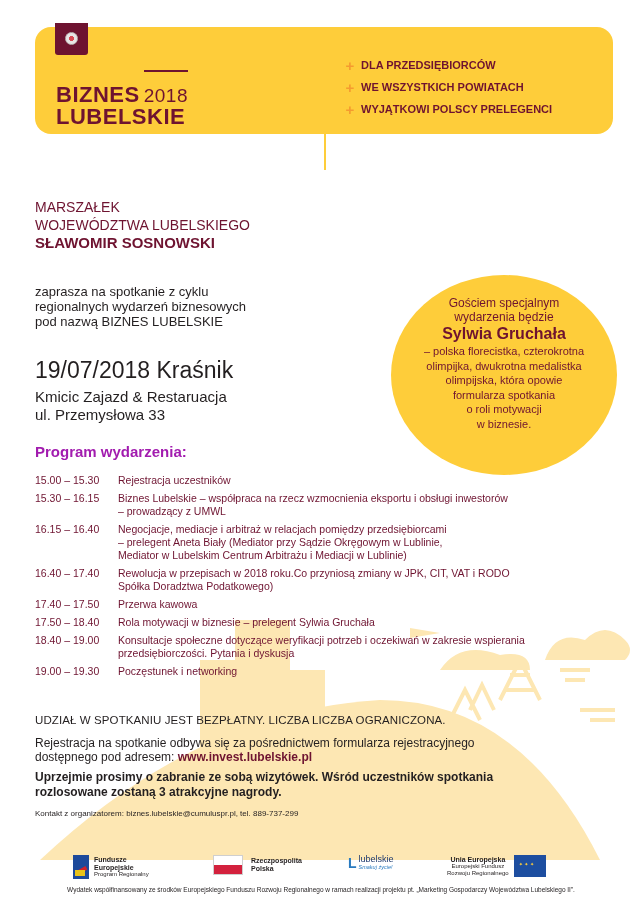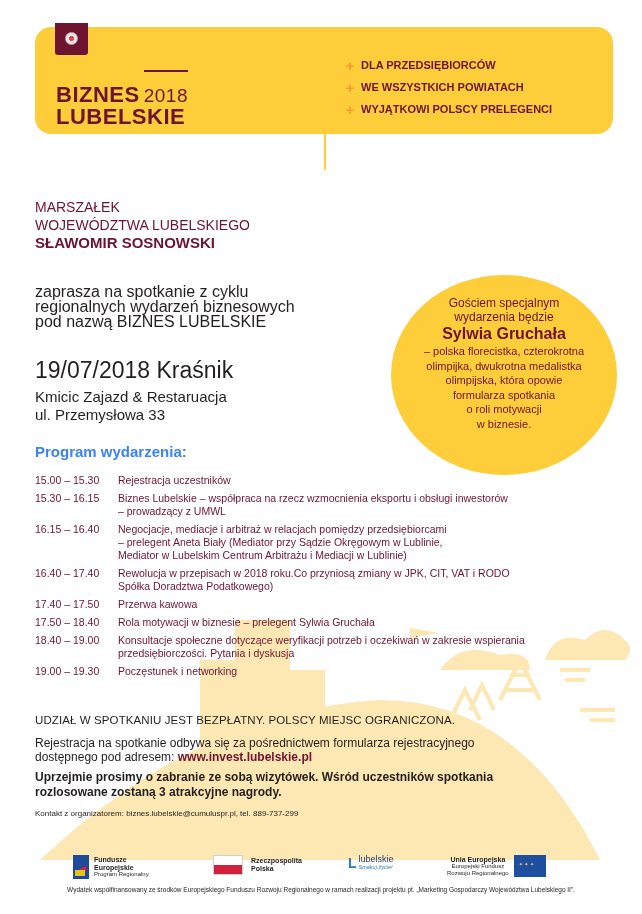--- a/index.html
+++ b/index.html
@@ -26,34 +26,34 @@
 
   .bullets { position: absolute; left: 308px; top: 27px; }
   .bullet { display: flex; align-items: center; height: 22px; font-size: 11px; font-weight: bold; color: #6e1330; }
   .bullet .plus { color: #f59b2f; font-size: 15px; font-weight: bold; width: 14px; margin-right: 4px; text-align: center; }
 
   .connector-v { position: absolute; left: 324px; top: 134px; width: 2px; height: 36px; background: #fecd3a; }
 
   .host { position: absolute; left: 35px; top: 198px; color: #6e1330; font-size: 14px; line-height: 18px; }
   .host .name { font-weight: bold; font-size: 15px; }
 
-  .intro { position: absolute; left: 35px; top: 284px; font-size: 16px; line-height: 15px; color: #231f20; width: 270px; }
+  .intro { position: absolute; left: 35px; top: 284px; font-size: 13px; line-height: 15px; color: #231f20; width: 270px; }
 
   .guest-circle {
     position: absolute; left: 391px; top: 275px; width: 226px; height: 200px; border-radius: 50%;
     background: #fecd3a;
   }
   .guest-text { position: absolute; left: 391px; top: 296px; width: 226px; text-align: center; color: #6e1330; font-size: 11px; line-height: 14.5px; }
   .guest-text .intro-line { font-size: 12px; line-height: 14px; }
   .guest-text .gname { font-weight: bold; font-size: 16px; line-height: 20px; }
 
   .date { position: absolute; left: 35px; top: 357px; font-size: 23px; font-weight: normal; color: #231f20; }
   .venue { position: absolute; left: 35px; top: 388px; font-size: 15px; line-height: 18px; color: #231f20; }
 
-  .program-title { position: absolute; left: 35px; top: 443px; font-size: 15px; font-weight: bold; color: #3b82f6; }
+  .program-title { position: absolute; left: 35px; top: 443px; font-size: 15px; font-weight: bold; color: #a21caf; }
 
   .bg-illustration { position: absolute; left: 0; top: 560px; width: 642px; height: 300px; }
 
   .program { position: absolute; left: 35px; top: 474px; width: 590px; font-size: 10.5px; color: #6e1330; line-height: 13px; }
   .prow { display: flex; margin-bottom: 5px; }
   .prow .time { width: 83px; flex: none; color: #6e1330; }
   .prow .desc { flex: 1; }
   .prow .desc div { }
 
   .free { position: absolute; left: 35px; top: 714px; font-size: 11.5px; color: #231f20; letter-spacing: 0.1px; }
@@ -207,21 +207,21 @@
       </div>
     </div>
     <div class="prow">
       <div class="time">19.00 – 19.30</div>
       <div class="desc">
         <div>Poczęstunek i networking</div>
       </div>
     </div>
   </div>
 
-<div class="free">UDZIAŁ W SPOTKANIU JEST BEZPŁATNY. POLSCY MIEJSC OGRANICZONA.</div>
+<div class="free">UDZIAŁ W SPOTKANIU JEST BEZPŁATNY. LICZBA LICZBA OGRANICZONA.</div>
 <div class="reg">
   <div>Rejestracja na spotkanie odbywa się za pośrednictwem formularza rejestracyjnego</div>
   <div><span>dostępnego pod adresem: </span><span class="link">www.invest.lubelskie.pl</span></div>
 </div>
 <div class="please">
   <div>Uprzejmie prosimy o zabranie ze sobą wizytówek. Wśród uczestników spotkania</div>
   <div>rozlosowane zostaną 3 atrakcyjne nagrody.</div>
 </div>
 <div class="contact">Kontakt z organizatorem: biznes.lubelskie@cumuluspr.pl, tel. 889-737-299</div>
 

